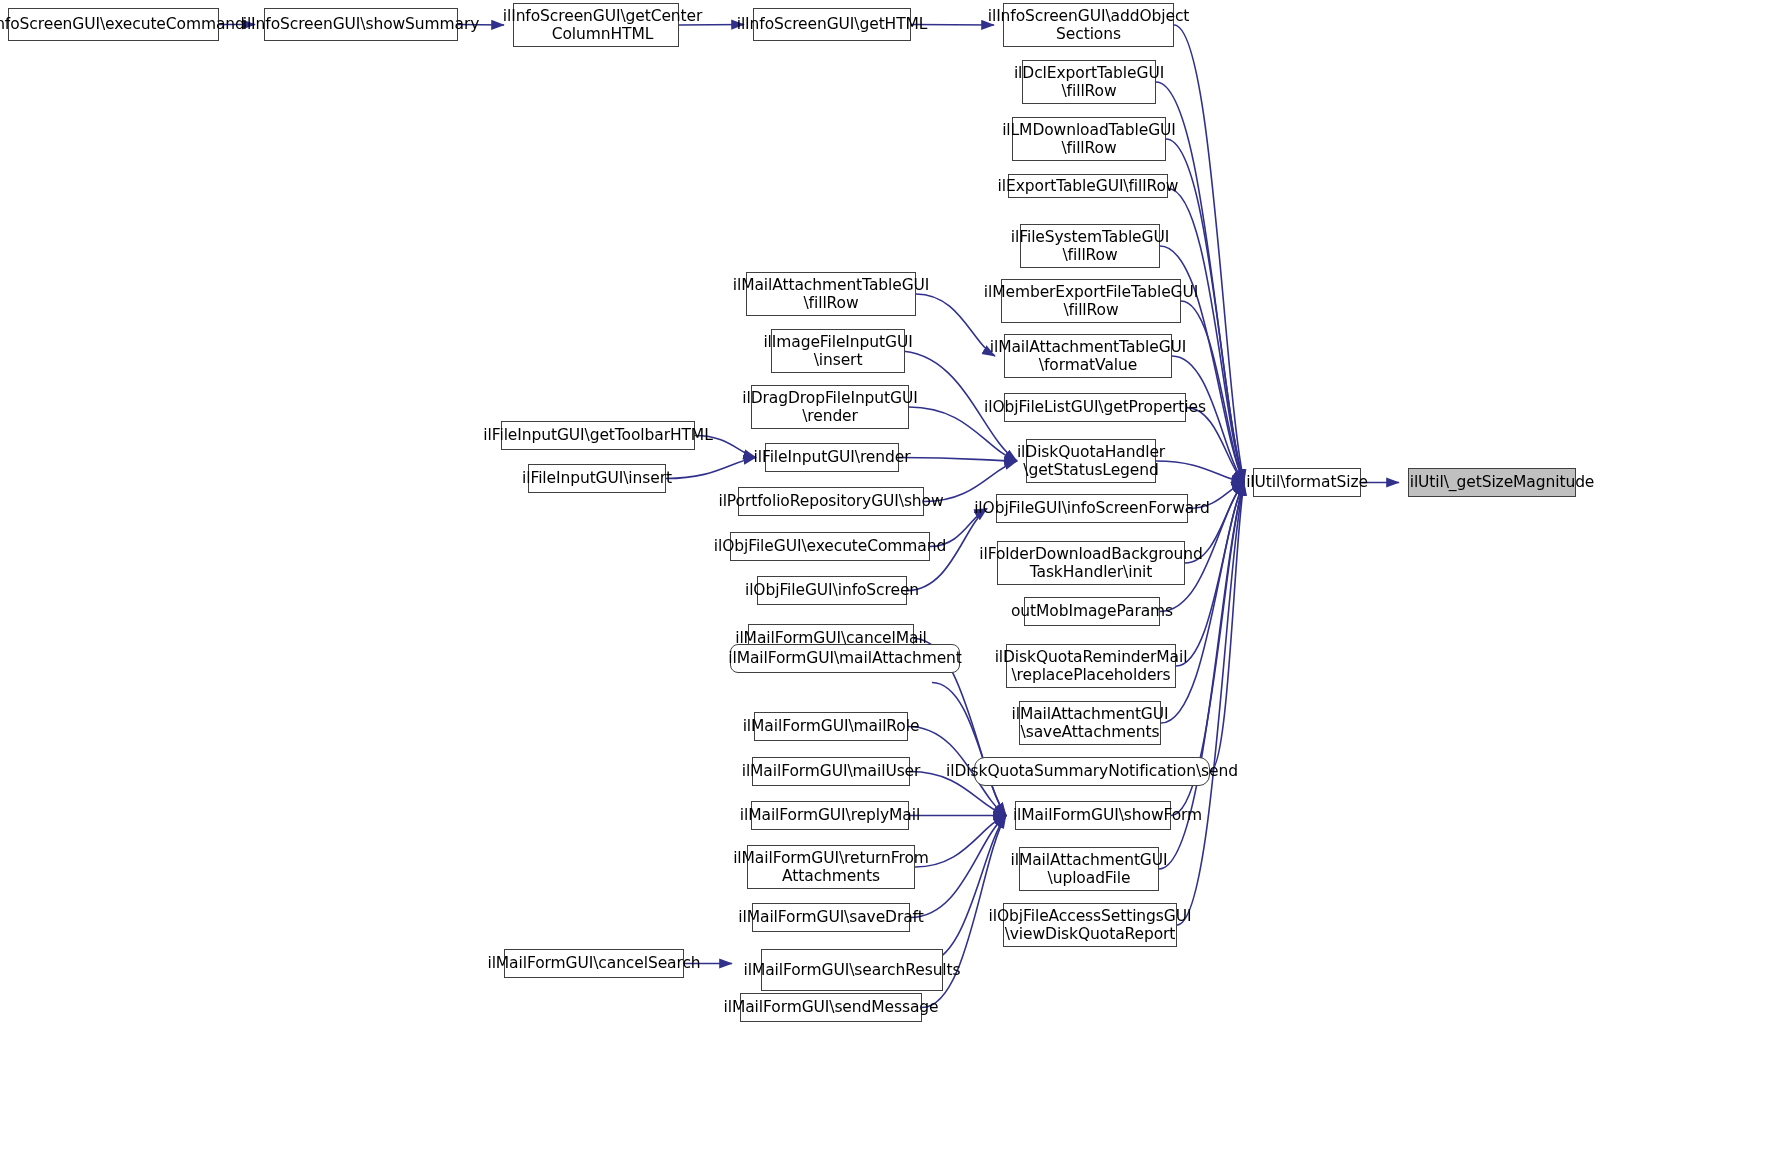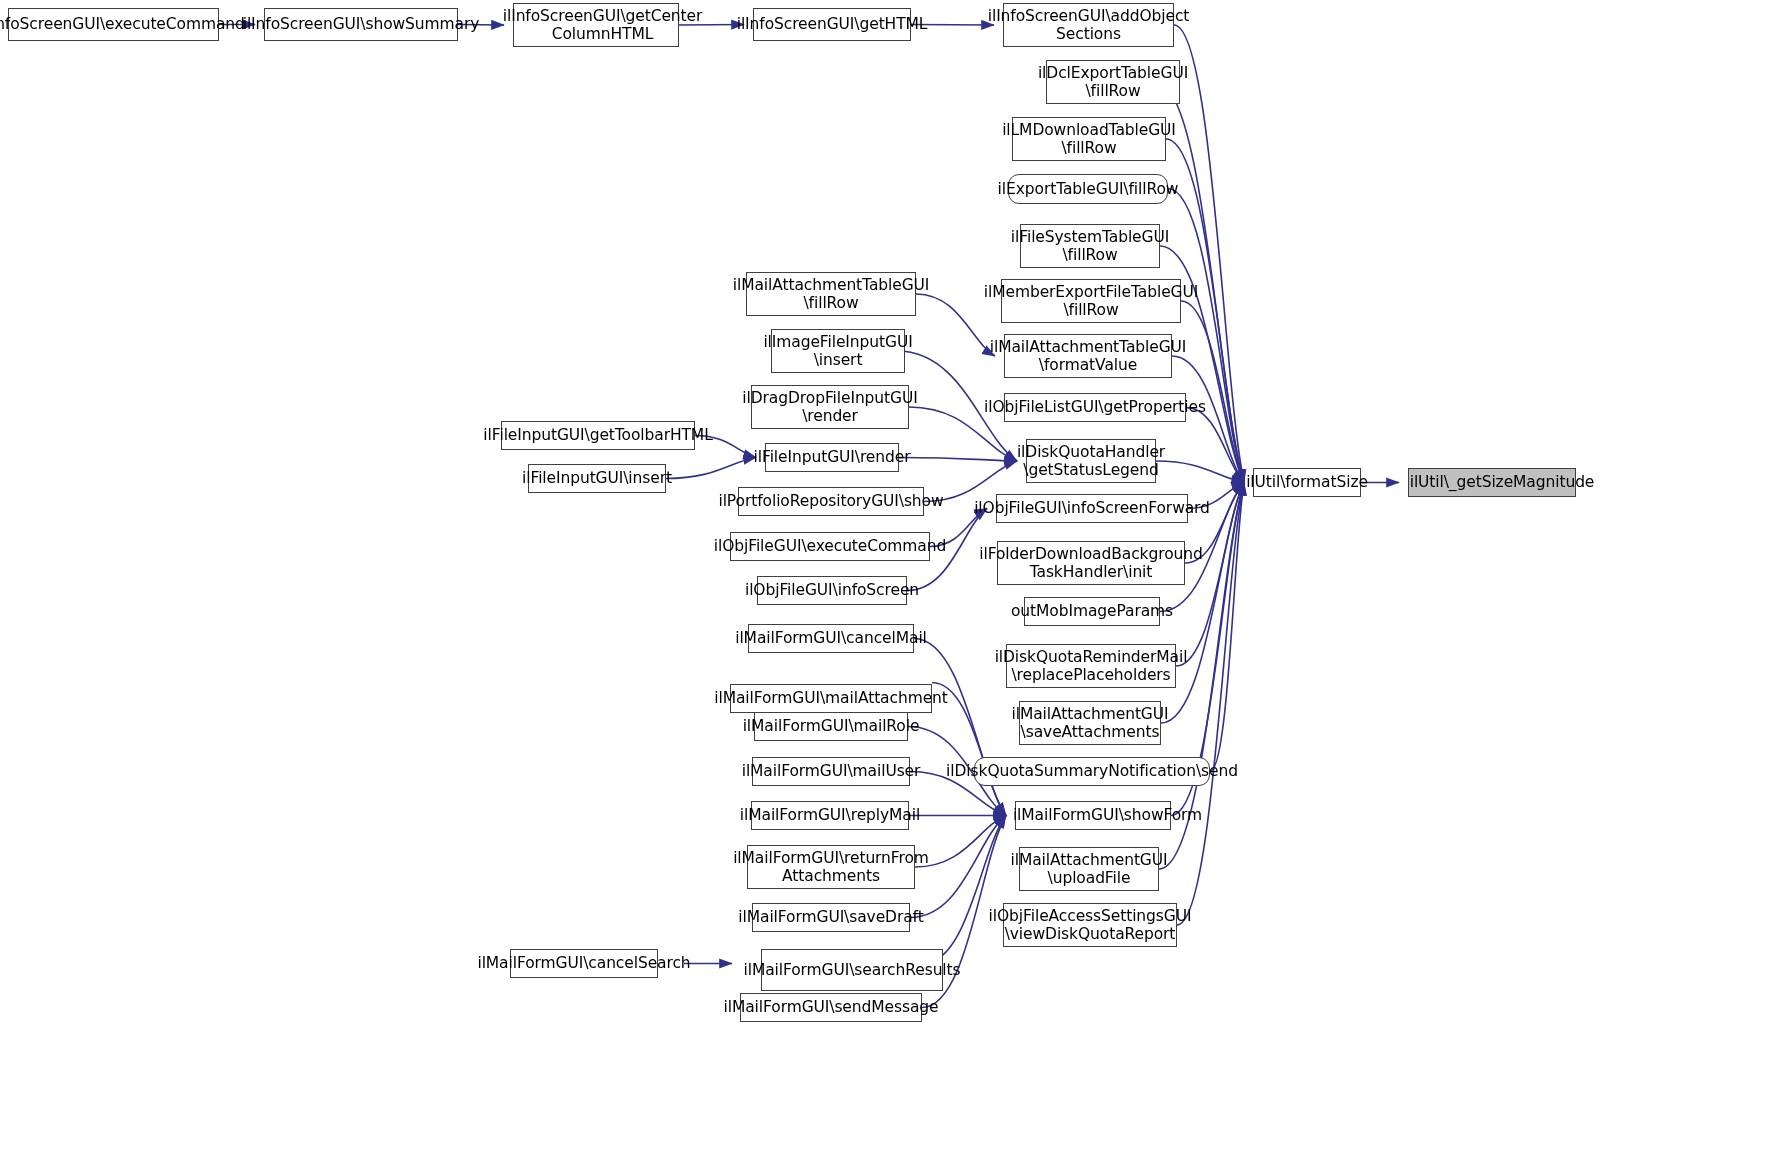--- a/index.html
+++ b/index.html
@@ -100,25 +100,25 @@
       </g>
   </svg>
   <div id="node-layer">
       <div class="node" style="left: 8px; top: 8px; width: 211px; height: 33px;">ilInfoScreenGUI\executeCommand</div>
       <div class="node" style="left: 264px; top: 8px; width: 194px; height: 33px;">ilInfoScreenGUI\showSummary</div>
       <div class="node" style="left: 513px; top: 3px; width: 166px; height: 44px; padding-left: 13px;">ilInfoScreenGUI\getCenter
 ColumnHTML</div>
       <div class="node" style="left: 753px; top: 8px; width: 158px; height: 33px;">ilInfoScreenGUI\getHTML</div>
       <div class="node" style="left: 1003px; top: 3px; width: 171px; height: 44px;">ilInfoScreenGUI\addObject
 Sections</div>
-      <div class="node" style="left: 1022px; top: 60px; width: 134px; height: 44px; margin-left: 24px;">ilDclExportTableGUI
+      <div class="node" style="left: 1022px; top: 60px; width: 134px; height: 44px;">ilDclExportTableGUI
 \fillRow</div>
       <div class="node" style="left: 1012px; top: 117px; width: 154px; height: 44px;">ilLMDownloadTableGUI
 \fillRow</div>
-      <div class="node" style="left: 1008px; top: 174px; width: 160px; height: 30px; border-radius: 11px;">ilExportTableGUI\fillRow</div>
+      <div class="node" style="left: 1008px; top: 174px; width: 160px; height: 24px;">ilExportTableGUI\fillRow</div>
       <div class="node" style="left: 1020px; top: 224px; width: 140px; height: 44px;">ilFileSystemTableGUI
 \fillRow</div>
       <div class="node" style="left: 1001px; top: 279px; width: 180px; height: 44px;">ilMemberExportFileTableGUI
 \fillRow</div>
       <div class="node" style="left: 1004px; top: 334px; width: 168px; height: 44px;">ilMailAttachmentTableGUI
 \formatValue</div>
       <div class="node" style="left: 1004px; top: 393px; width: 182px; height: 29px;">ilObjFileListGUI\getProperties</div>
       <div class="node" style="left: 1026px; top: 439px; width: 130px; height: 44px;">ilDiskQuotaHandler
 \getStatusLegend</div>
       <div class="node" style="left: 996px; top: 494px; width: 192px; height: 29px;">ilObjFileGUI\infoScreenForward</div>
@@ -143,24 +143,24 @@
 \insert</div>
       <div class="node" style="left: 751px; top: 385px; width: 158px; height: 44px;">ilDragDropFileInputGUI
 \render</div>
       <div class="node" style="left: 501px; top: 421px; width: 194px; height: 29px;">ilFileInputGUI\getToolbarHTML</div>
       <div class="node" style="left: 765px; top: 443px; width: 134px; height: 29px;">ilFileInputGUI\render</div>
       <div class="node" style="left: 528px; top: 464px; width: 138px; height: 29px;">ilFileInputGUI\insert</div>
       <div class="node" style="left: 738px; top: 487px; width: 186px; height: 29px;">ilPortfolioRepositoryGUI\show</div>
       <div class="node" style="left: 730px; top: 532px; width: 200px; height: 29px;">ilObjFileGUI\executeCommand</div>
       <div class="node" style="left: 757px; top: 576px; width: 150px; height: 29px;">ilObjFileGUI\infoScreen</div>
       <div class="node" style="left: 748px; top: 624px; width: 166px; height: 29px;">ilMailFormGUI\cancelMail</div>
-      <div class="node" style="left: 730px; top: 684px; width: 202px; height: 29px;">ilMailFormGUI\mailAttachment</div>
+      <div class="node" style="left: 730px; top: 644px; width: 230px; height: 29px; border-radius: 8px;">ilMailFormGUI\mailAttachment</div>
       <div class="node" style="left: 754px; top: 712px; width: 154px; height: 29px;">ilMailFormGUI\mailRole</div>
       <div class="node" style="left: 752px; top: 757px; width: 158px; height: 29px;">ilMailFormGUI\mailUser</div>
       <div class="node" style="left: 751px; top: 801px; width: 158px; height: 29px;">ilMailFormGUI\replyMail</div>
       <div class="node" style="left: 747px; top: 845px; width: 168px; height: 44px;">ilMailFormGUI\returnFrom
 Attachments</div>
       <div class="node" style="left: 752px; top: 903px; width: 158px; height: 29px;">ilMailFormGUI\saveDraft</div>
-      <div class="node" style="left: 504px; top: 949px; width: 148px; height: 29px; margin-left: 6px;">ilMailFormGUI\cancelSearch</div>
+      <div class="node" style="left: 504px; top: 949px; width: 180px; height: 29px;">ilMailFormGUI\cancelSearch</div>
       <div class="node" style="left: 761px; top: 949px; width: 182px; height: 42px;">ilMailFormGUI\searchResults</div>
       <div class="node" style="left: 740px; top: 993px; width: 182px; height: 29px;">ilMailFormGUI\sendMessage</div>
     </div>
 </div>
 
 </body></html>

